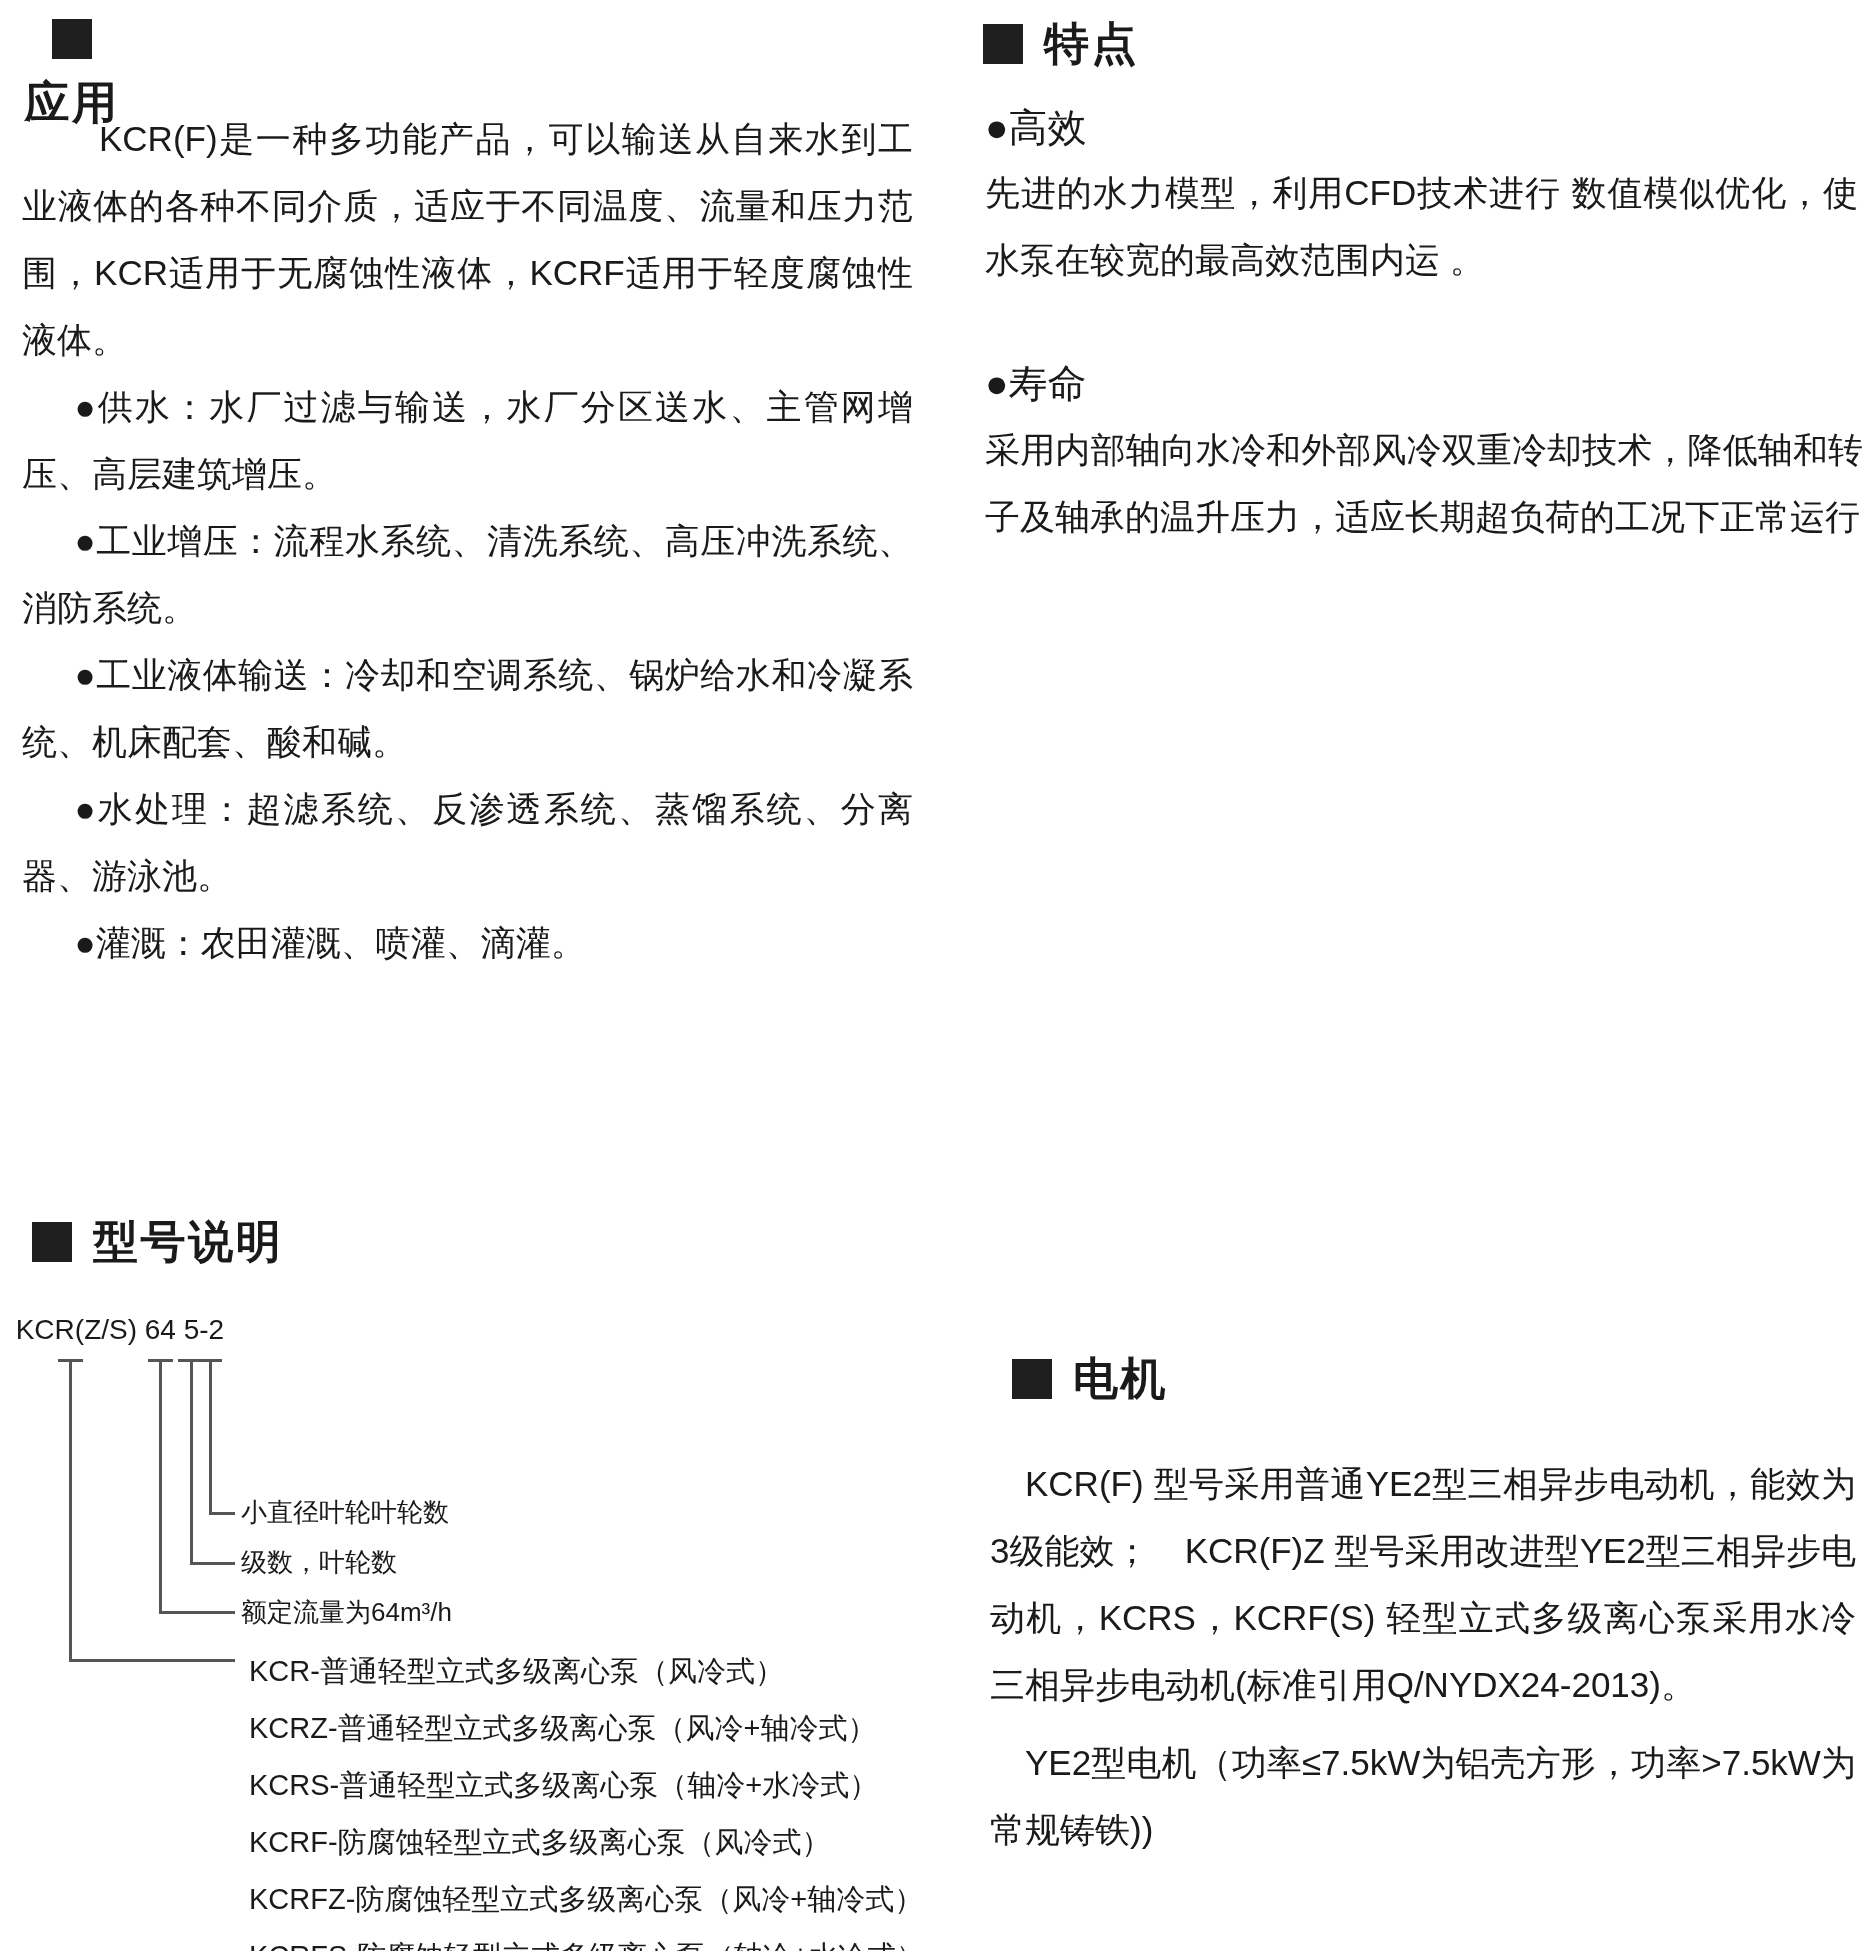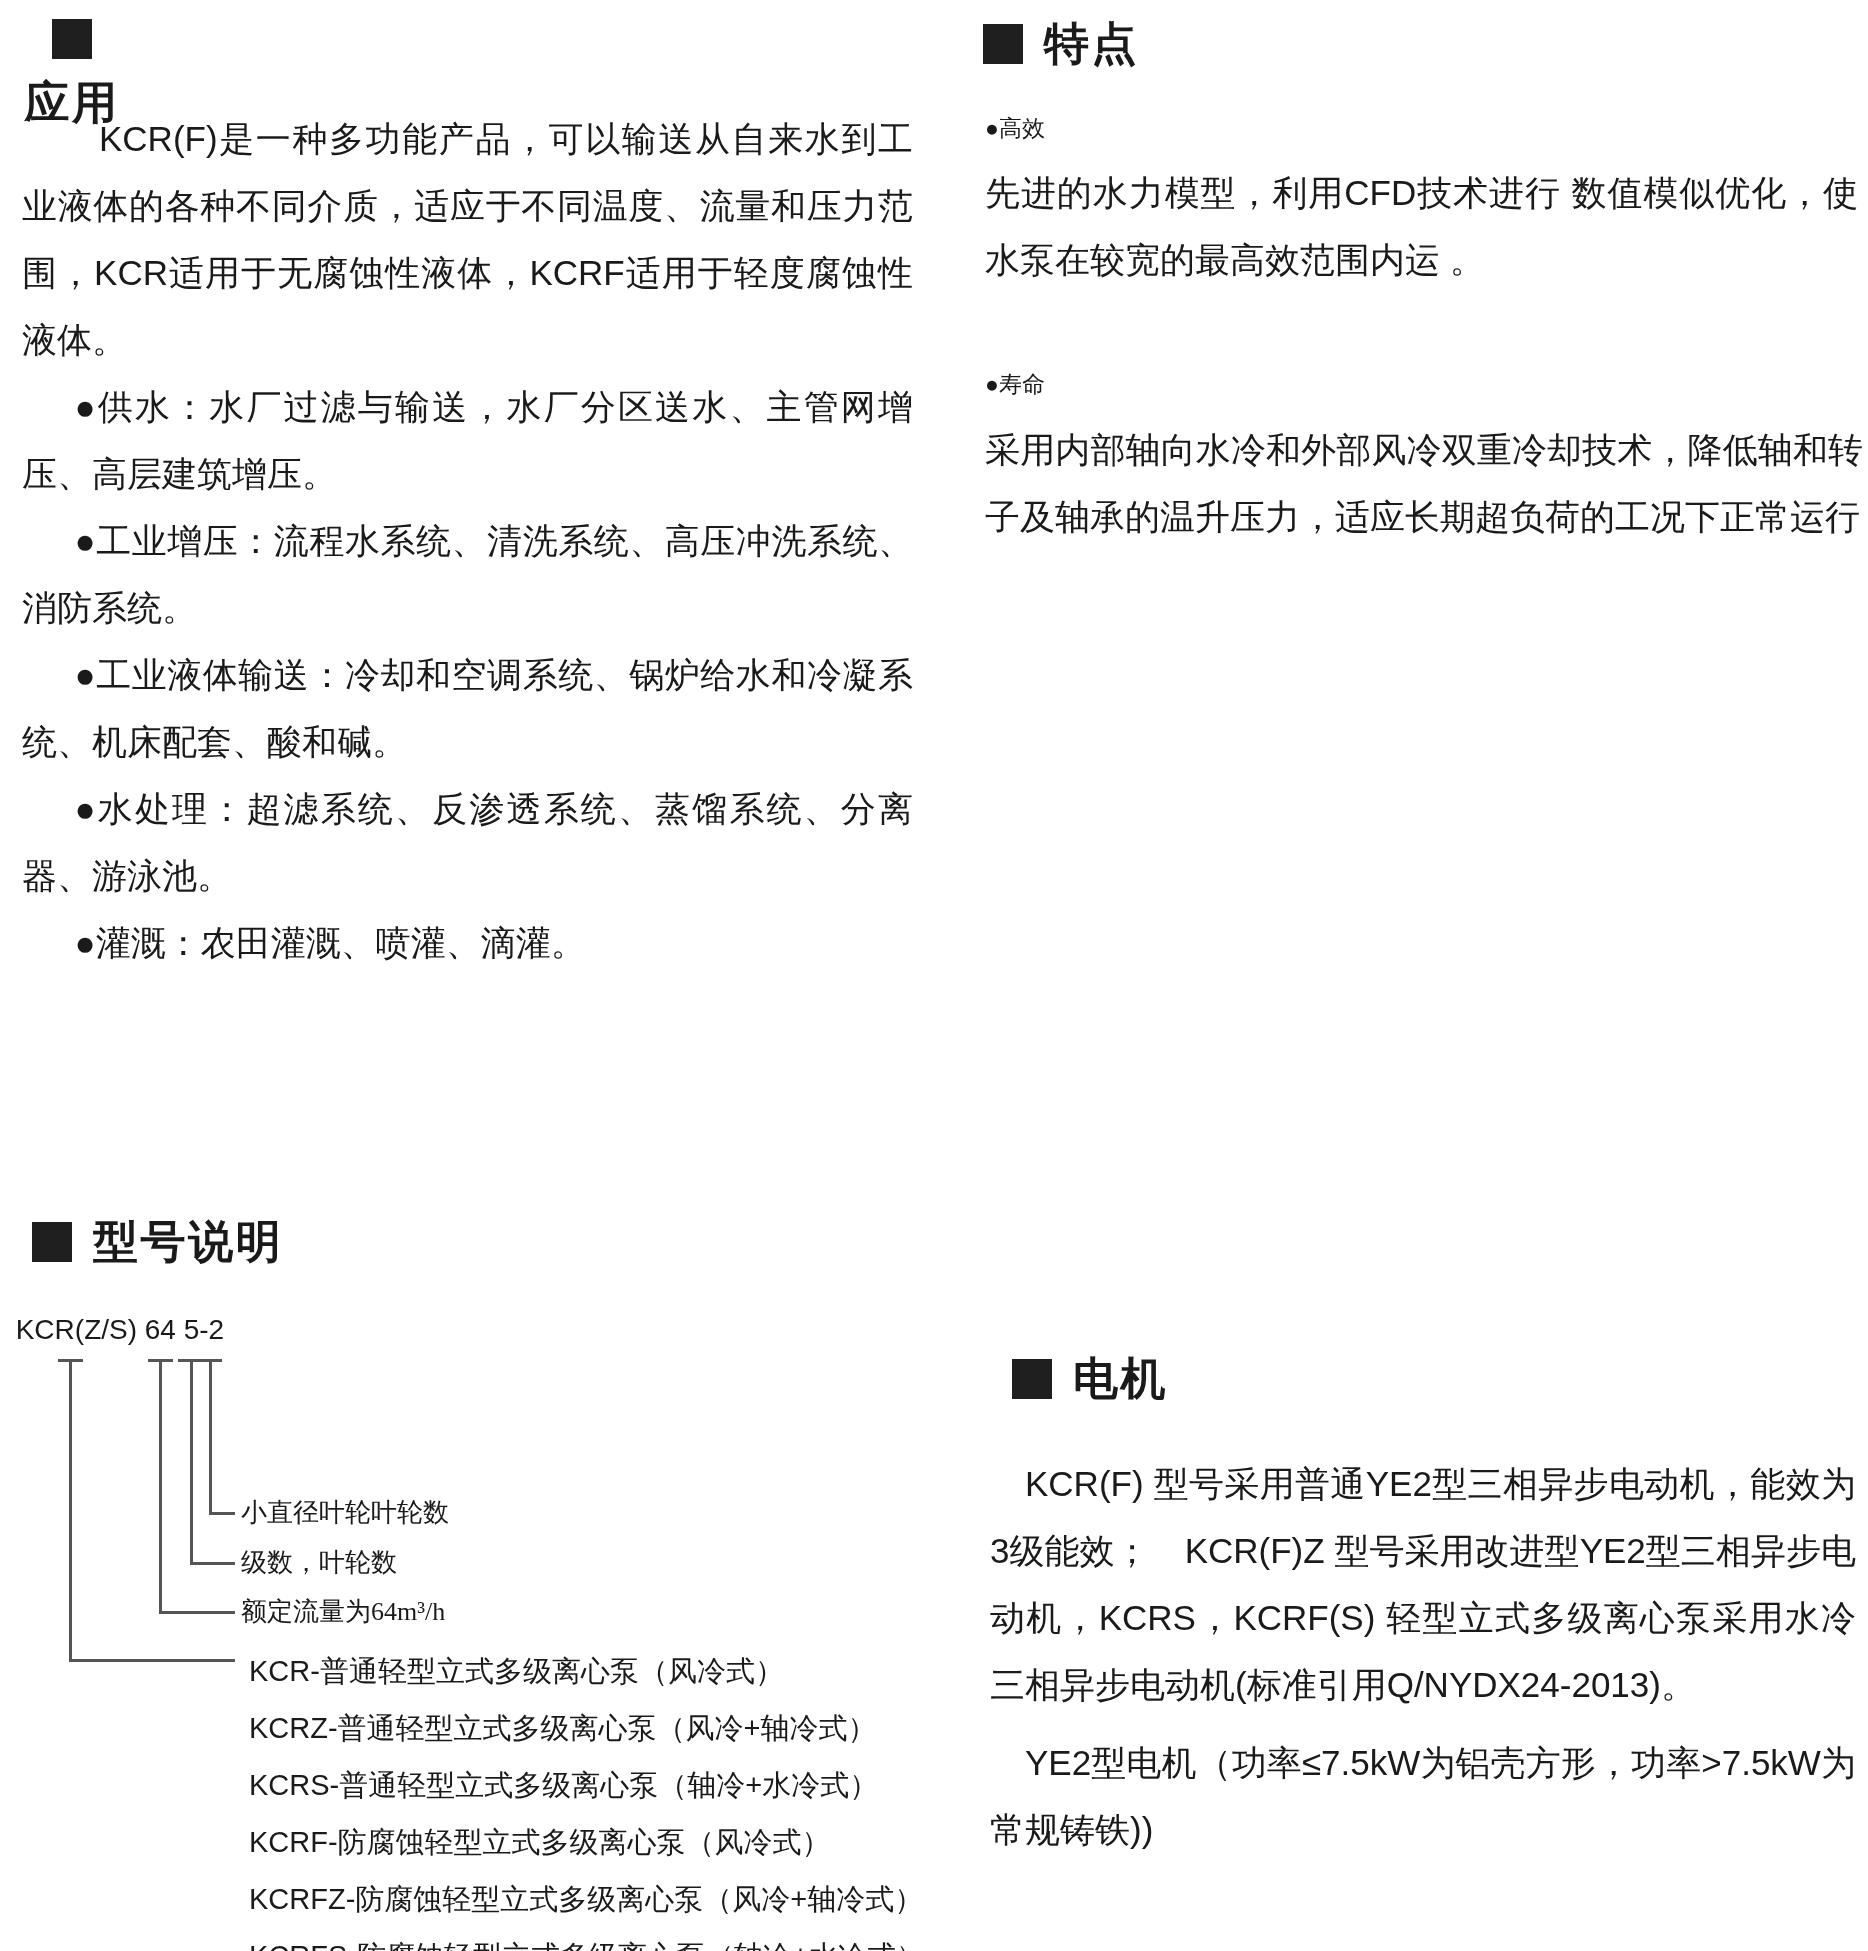--- a/index.html
+++ b/index.html
@@ -8,21 +8,21 @@
     font-family:"Liberation Sans","DejaVu Sans",sans-serif;color:#1a1a1a;overflow:hidden;
   }
   .abs{position:absolute;}
   .hdr{display:flex;align-items:center;gap:21px;}
   .sq{width:40px;height:40px;background:#1f1f1f;flex:0 0 auto;}
   .h{font-size:45px;font-weight:600;letter-spacing:2.6px;margin:0;line-height:1;}
   .body{font-size:35px;line-height:67px;text-align:justify;}
   .body p{margin:0;}
   .ind2{text-indent:2.2em;}
   .ind15{text-indent:1.5em;}
-  .blt{font-size:23px;line-height:42px;white-space:nowrap;}
+  .blt{font-size:39px;line-height:42px;white-space:nowrap;}
   .flow{font-size:35px;line-height:67px;text-align:justify;}
   .flow p{margin:0;text-indent:1em;}
   .flow p + p{margin-top:10.5px;}
   .code{font-size:28px;letter-spacing:0;white-space:pre;line-height:1.2;}
   .tick,.vline,.hline{position:absolute;background:#555555;}
   .callout{position:absolute;font-size:26px;white-space:nowrap;line-height:30px;}
   .variants{position:absolute;font-size:29px;line-height:49px;white-space:nowrap;}
   .variants div{margin:8px;}
 </style>
 </head>
@@ -76,21 +76,21 @@
   <div class="vline" style="left:190px;top:1359px;width:2.6px;height:205px;"></div>
   <div class="vline" style="left:209px;top:1359px;width:2.6px;height:155px;"></div>
 
   <div class="hline" style="left:209px;top:1512px;width:26px;height:2.6px;"></div>
   <div class="hline" style="left:190px;top:1562px;width:45px;height:2.6px;"></div>
   <div class="hline" style="left:159px;top:1611px;width:76px;height:2.6px;"></div>
   <div class="hline" style="left:69px;top:1659px;width:166px;height:2.6px;"></div>
 
   <div class="callout" style="left:241px;top:1497px;">小直径叶轮叶轮数</div>
   <div class="callout" style="left:241px;top:1547px;">级数，叶轮数</div>
-  <div class="callout" style="left:241px;top:1597px;font-family:Liberation Serif, serif;">额定流量为64m³/h</div>
+  <div class="callout" style="left:241px;top:1597px;">额定流量为64m³/h</div>
 
   <div class="variants" style="left:241px;top:1639px;">
     <div>KCR-普通轻型立式多级离心泵（风冷式）</div>
     <div>KCRZ-普通轻型立式多级离心泵（风冷+轴冷式）</div>
     <div>KCRS-普通轻型立式多级离心泵（轴冷+水冷式）</div>
     <div>KCRF-防腐蚀轻型立式多级离心泵（风冷式）</div>
     <div>KCRFZ-防腐蚀轻型立式多级离心泵（风冷+轴冷式）</div>
     <div>KCRFS-防腐蚀轻型立式多级离心泵（轴冷+水冷式）</div>
   </div>
 

